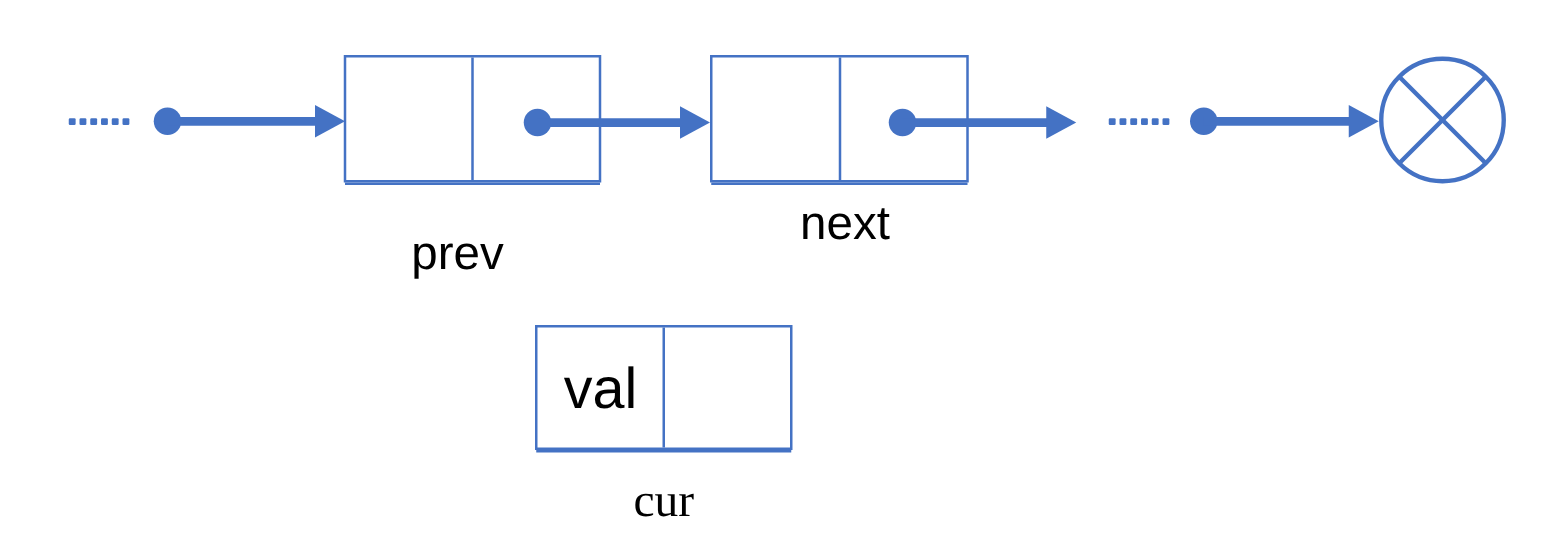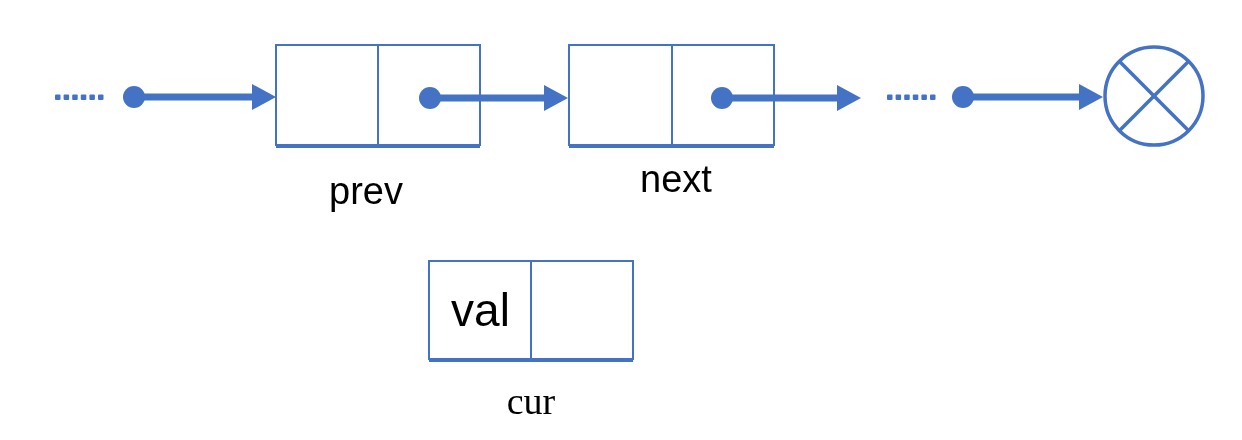--- a/index.html
+++ b/index.html
@@ -62,21 +62,21 @@
   }
   .pointer-label {
     position: absolute;
     width: 180px;
     text-align: center;
     font-size: 38px;
     line-height: 1;
     color: #000000;
     z-index: 1;
   }
-  .label-prev { left: 276px; top: 172px; }
+  .label-prev { left: 276px; top: 184px; }
   .label-next { left: 586px; top: 160px; }
   .label-cur  { left: 441px; top: 382px; font-family: Liberation Serif, serif; }
 </style>
 </head>
 <body>
 
 <div class="canvas">
 
   <div class="node node-prev">
     <div class="cell cell-left"></div>

